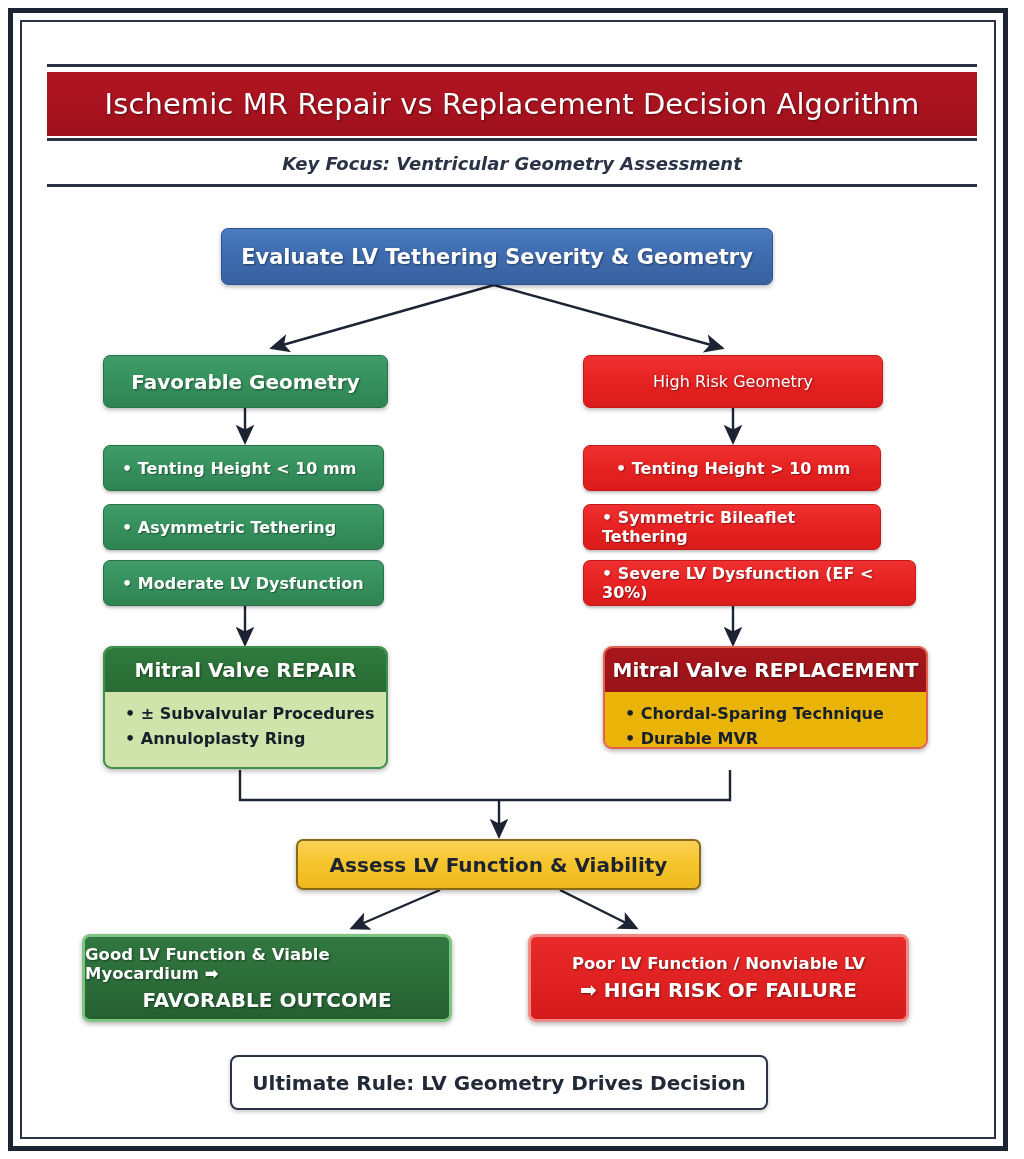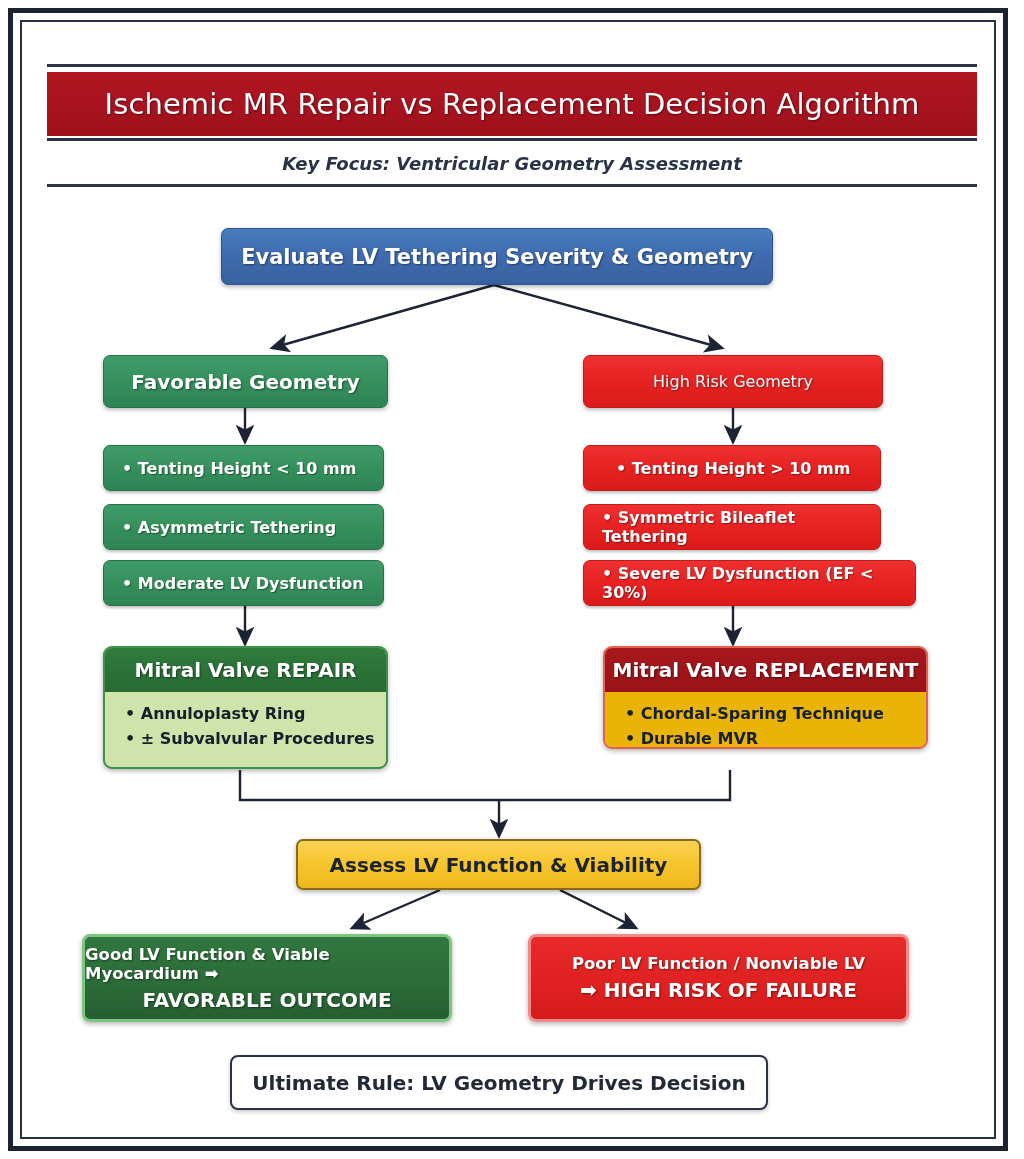--- a/index.html
+++ b/index.html
@@ -324,22 +324,22 @@
   </div>
   <div class="node crit crit-red" style="left:583px; top:560px; width:333px;">
     <span class="lbl">•  Severe LV Dysfunction (EF &lt; 30%)</span>
   </div>
 
   <div class="card card-green" style="left:103px; top:646px; width:285px; height:123px;">
     <div class="card-head">
       <span>Mitral Valve REPAIR</span>
     </div>
     <div class="card-body">
+      <div class="item">•  ± Subvalvular Procedures</div>
       <div class="item">•  Annuloplasty Ring</div>
-      <div class="item">•  ± Subvalvular Procedures</div>
     </div>
   </div>
 
   <div class="card card-red" style="left:583px; top:646px; width:325px; height:103px;margin-left:20px;">
     <div class="card-head">
       <span>Mitral Valve REPLACEMENT</span>
     </div>
     <div class="card-body">
       <div class="item">•  Chordal-Sparing Technique</div>
       <div class="item">•  Durable MVR</div>

